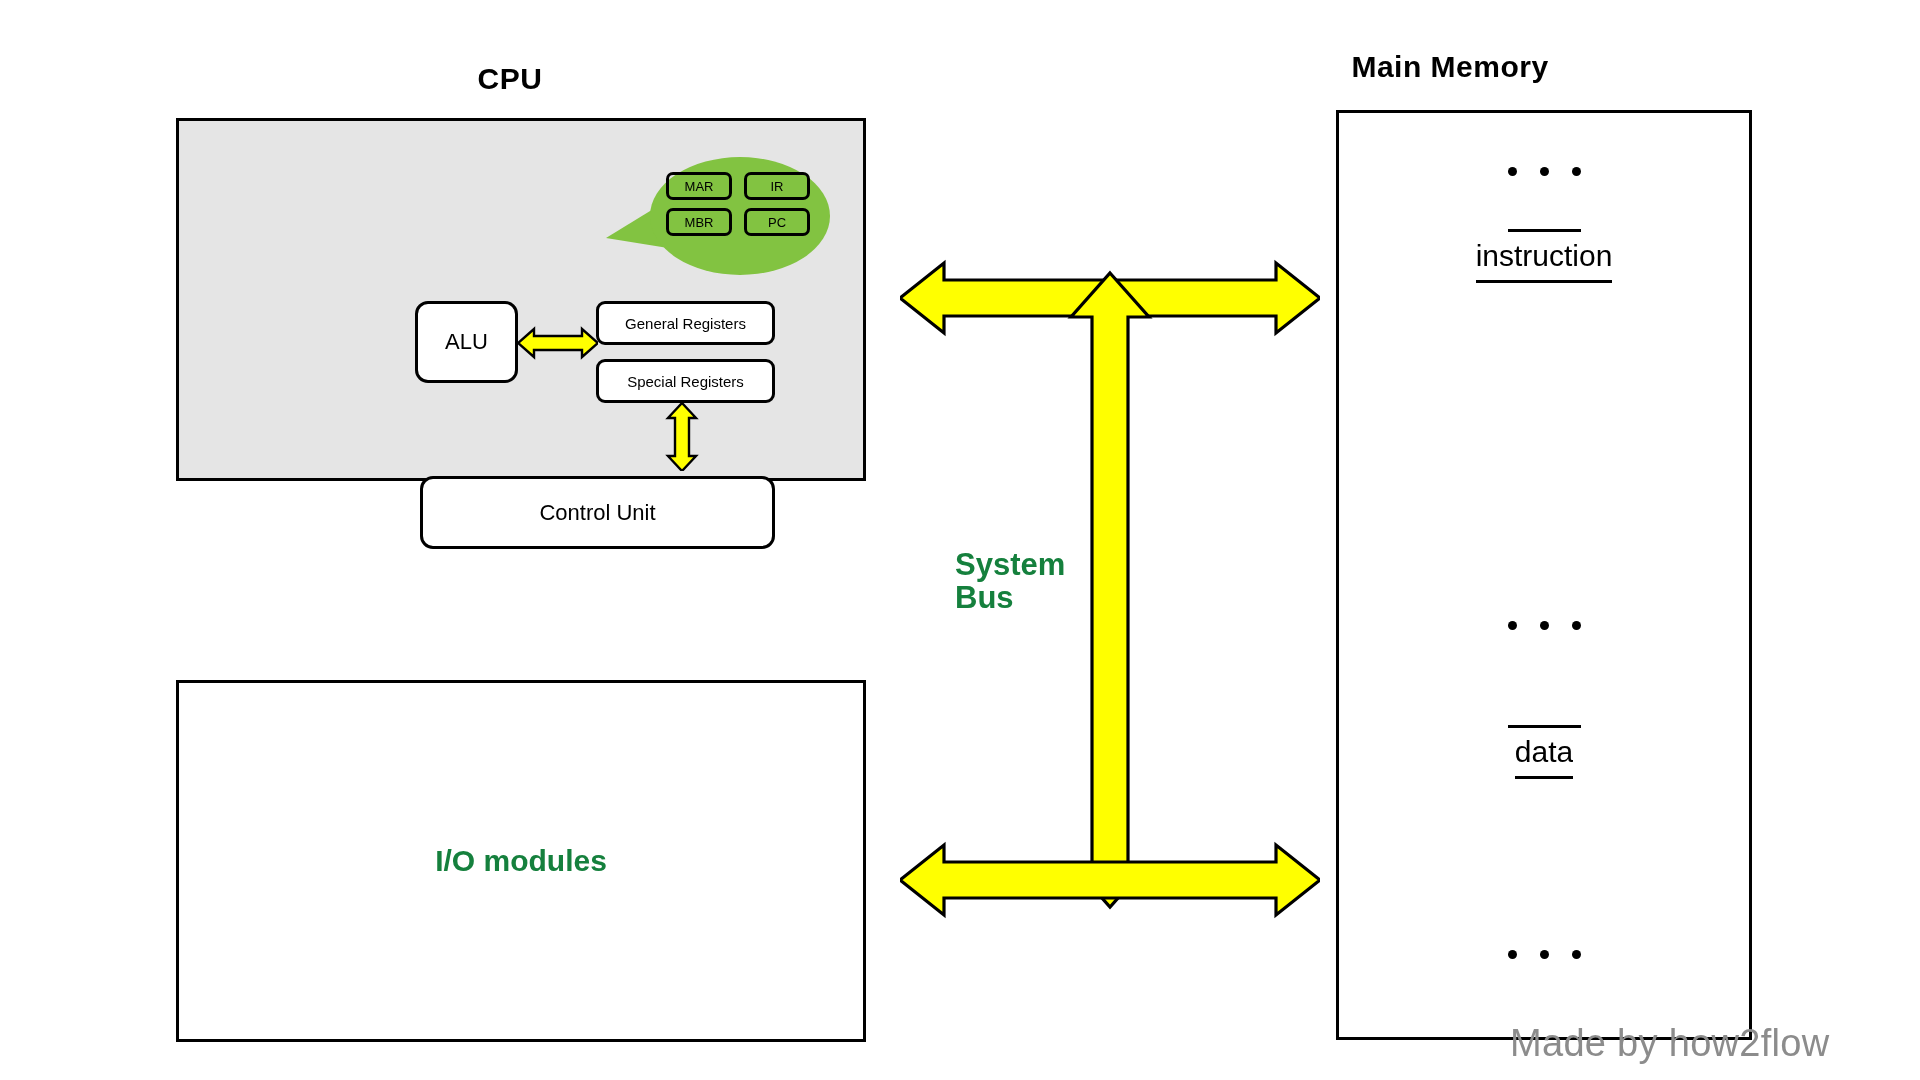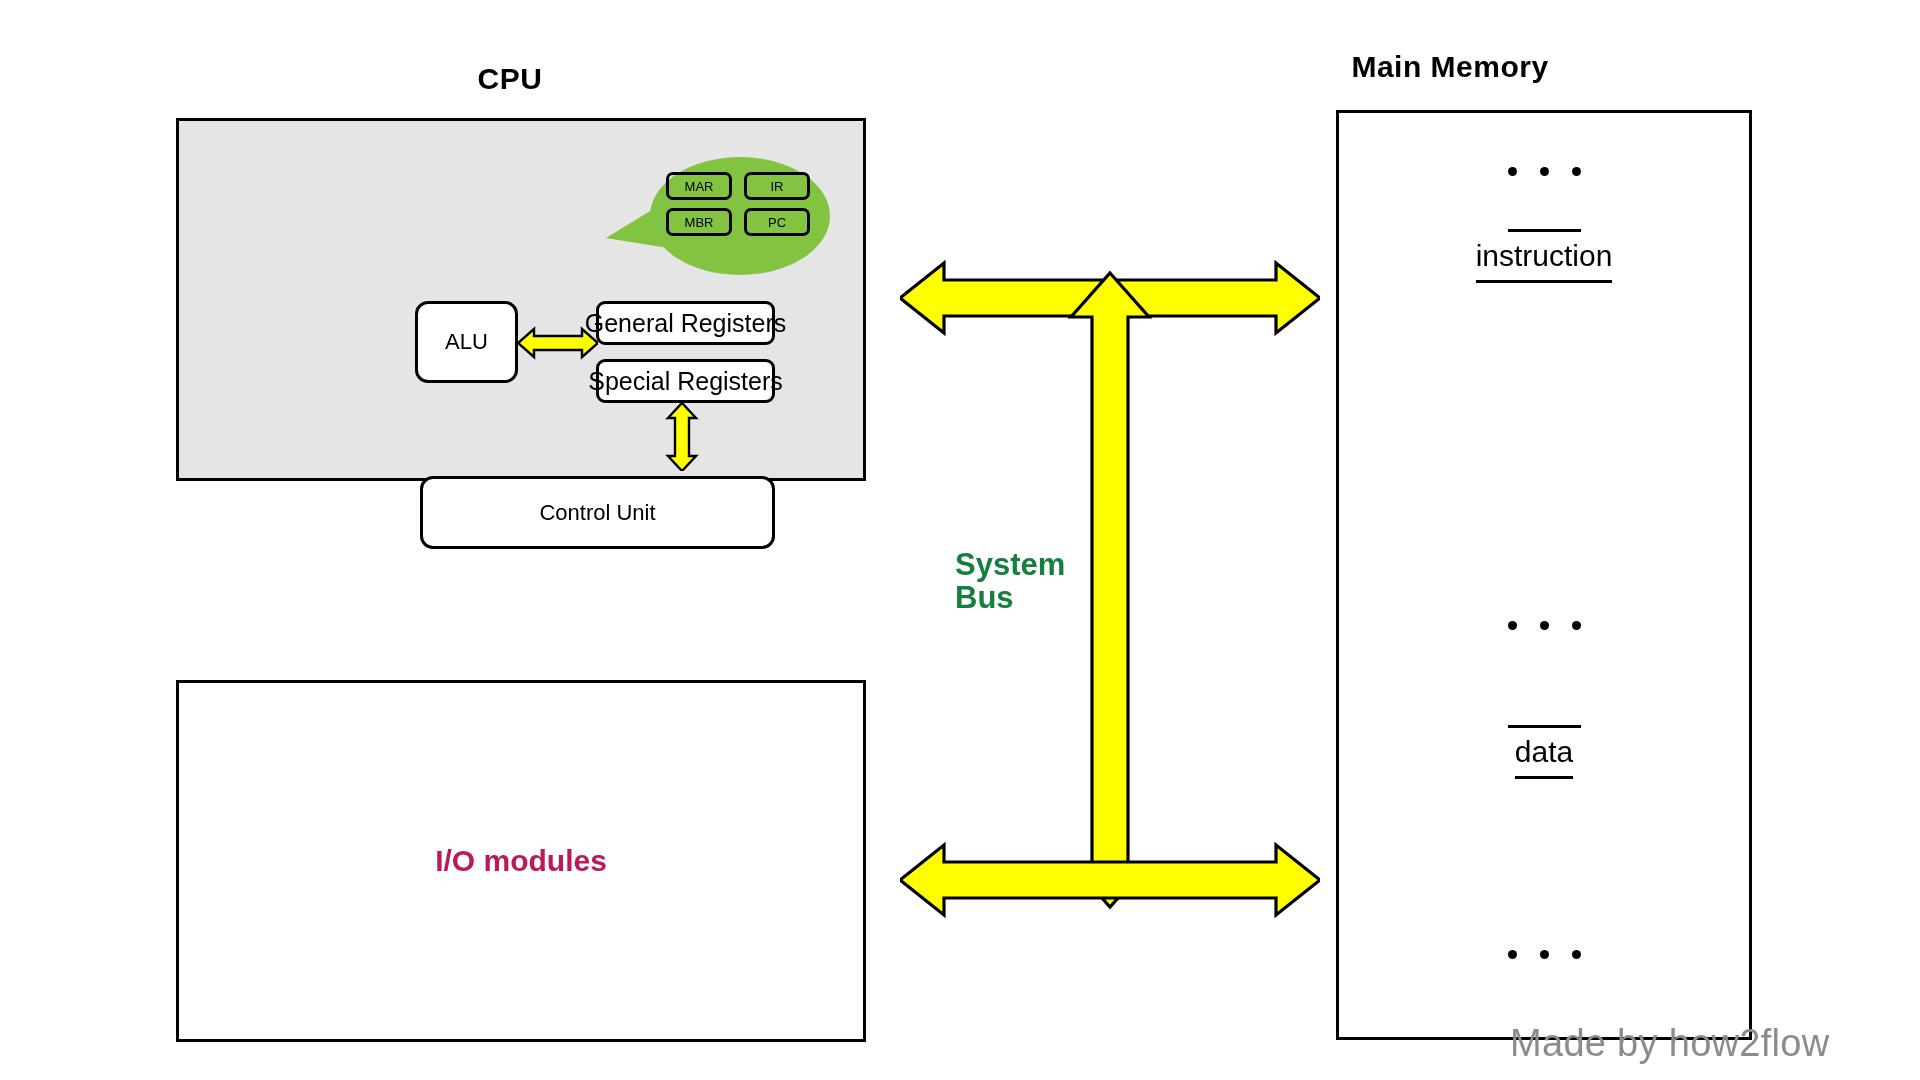--- a/index.html
+++ b/index.html
@@ -47,21 +47,21 @@
   }
 
   .rbox {
     position: absolute;
     border: 3px solid #000;
     background: #fff;
     box-sizing: border-box;
     display: flex;
     align-items: center;
     justify-content: center;
-    font-size: 25px;
+    font-size: 15px;
     color: #000;
     white-space: nowrap;
   }
 
   #alu-box {
     left: 236px; top: 180px;
     width: 103px; height: 82px;
     border-radius: 13px;
     font-size: 22px;
   }
@@ -127,21 +127,21 @@
     border: 3px solid #000;
     background: #fff;
     box-sizing: border-box;
     display: flex;
     align-items: center;
     justify-content: center;
   }
   #io-label {
     font-size: 30px;
     font-weight: bold;
-    color: #be185d;
+    color: #15803d;
   }
 
   
   #bus-svg {
     position: absolute;
     left: 900px; top: 255px;
     width: 420px; height: 670px;
   }
   #system-bus-label {
     position: absolute;

